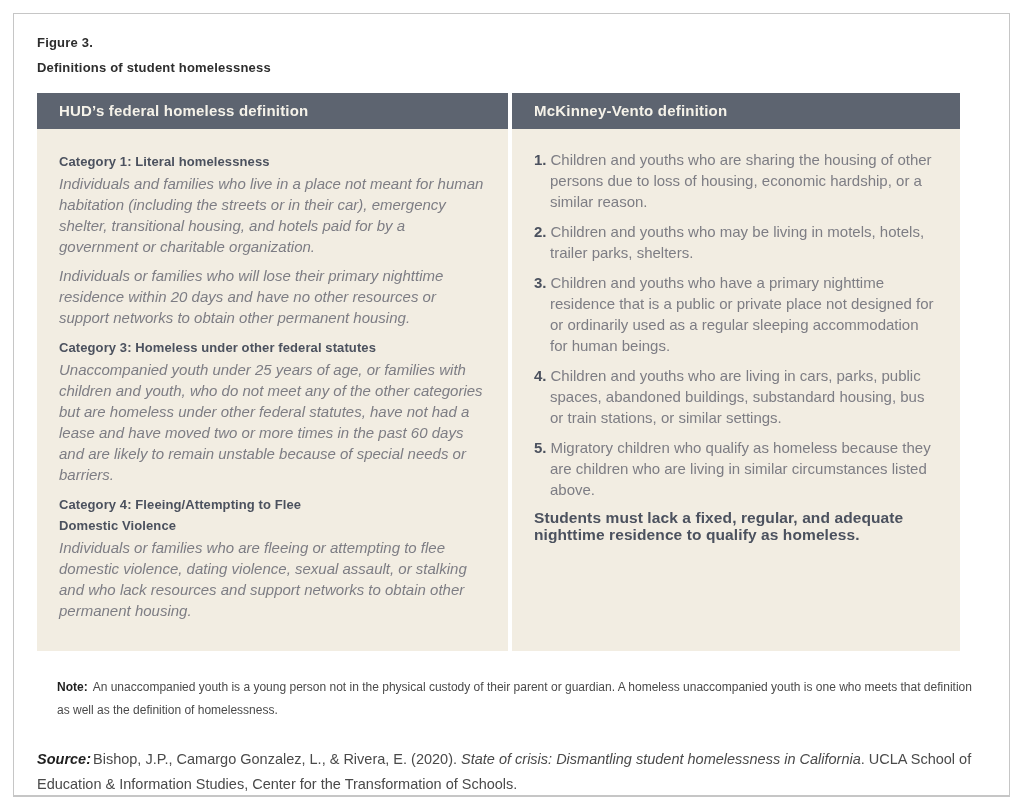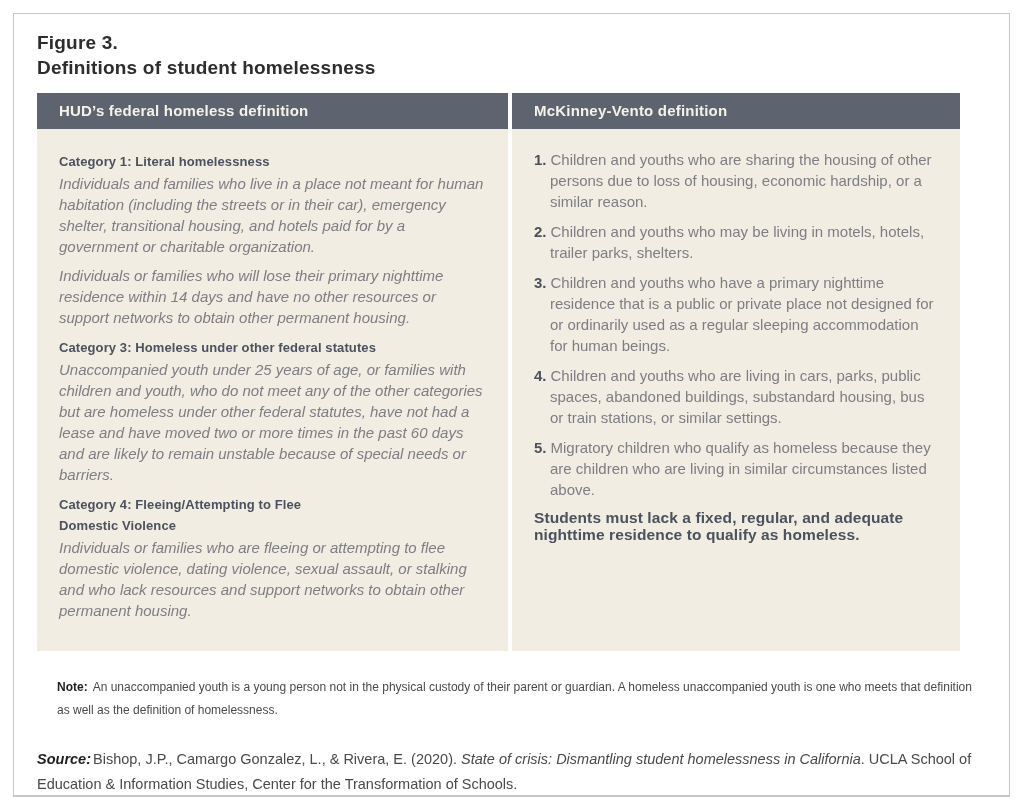--- a/index.html
+++ b/index.html
@@ -14,21 +14,21 @@
   }
   *{box-sizing:border-box;margin:0;padding:0;}
   html,body{width:1024px;height:810px;background:#ffffff;
     font-family:"Liberation Sans",sans-serif;}
   .card{
     position:absolute;left:13px;top:13px;width:997px;height:784px;
     background:#ffffff;border:1px solid var(--card-border);
     border-bottom-width:2px;overflow:hidden;
   }
   .inner{padding:16px 23px 0 23px;}
-  .figure-head{font-weight:bold;font-size:19px;line-height:25px;
+  .figure-head{font-weight:bold;font-size:13px;line-height:25px;
     color:var(--title-text);letter-spacing:.2px;}
   .def-table{
     display:grid;grid-template-columns:471px 448px;column-gap:4px;
     width:798px;margin-top:13px;
   }
   .th{
     background:var(--header-bg);color:var(--header-text);
     font-weight:bold;font-size:15px;line-height:20px;
     padding:8px 22px;letter-spacing:.2px;
   }
@@ -74,21 +74,21 @@
     <div class="def-table">
       <div class="th">HUD’s federal homeless definition</div>
       <div class="th">McKinney-Vento definition</div>
 
       <div class="cell">
         <div>
           <div class="cat-heading">Category 1: Literal homelessness</div>
           <div class="cat-body">Individuals and families who live in a place not meant for human habitation (including the streets or in their car), emergency shelter, transitional housing, and hotels paid for by a government or charitable organization.</div>
         </div>
         <div>
-          <div class="cat-body">Individuals or families who will lose their primary nighttime residence within 14 days and have no other resources or support networks to obtain other permanent housing.</div>
+          <div class="cat-body">Individuals or families who will lose their primary nighttime residence within 20 days and have no other resources or support networks to obtain other permanent housing.</div>
         </div>
         <div>
           <div class="cat-heading">Category 3: Homeless under other federal statutes</div>
           <div class="cat-body">Unaccompanied youth under 25 years of age, or families with children and youth, who do not meet any of the other categories but are homeless under other federal statutes, have not had a lease and have moved two or more times in the past 60 days and are likely to remain unstable because of special needs or barriers.</div>
         </div>
         <div>
           <div class="cat-heading">Category 4: Fleeing/Attempting to Flee
 Domestic Violence</div>
           <div class="cat-body">Individuals or families who are fleeing or attempting to flee domestic violence, dating violence, sexual assault, or stalking and who lack resources and support networks to obtain other permanent housing.</div>
         </div>

